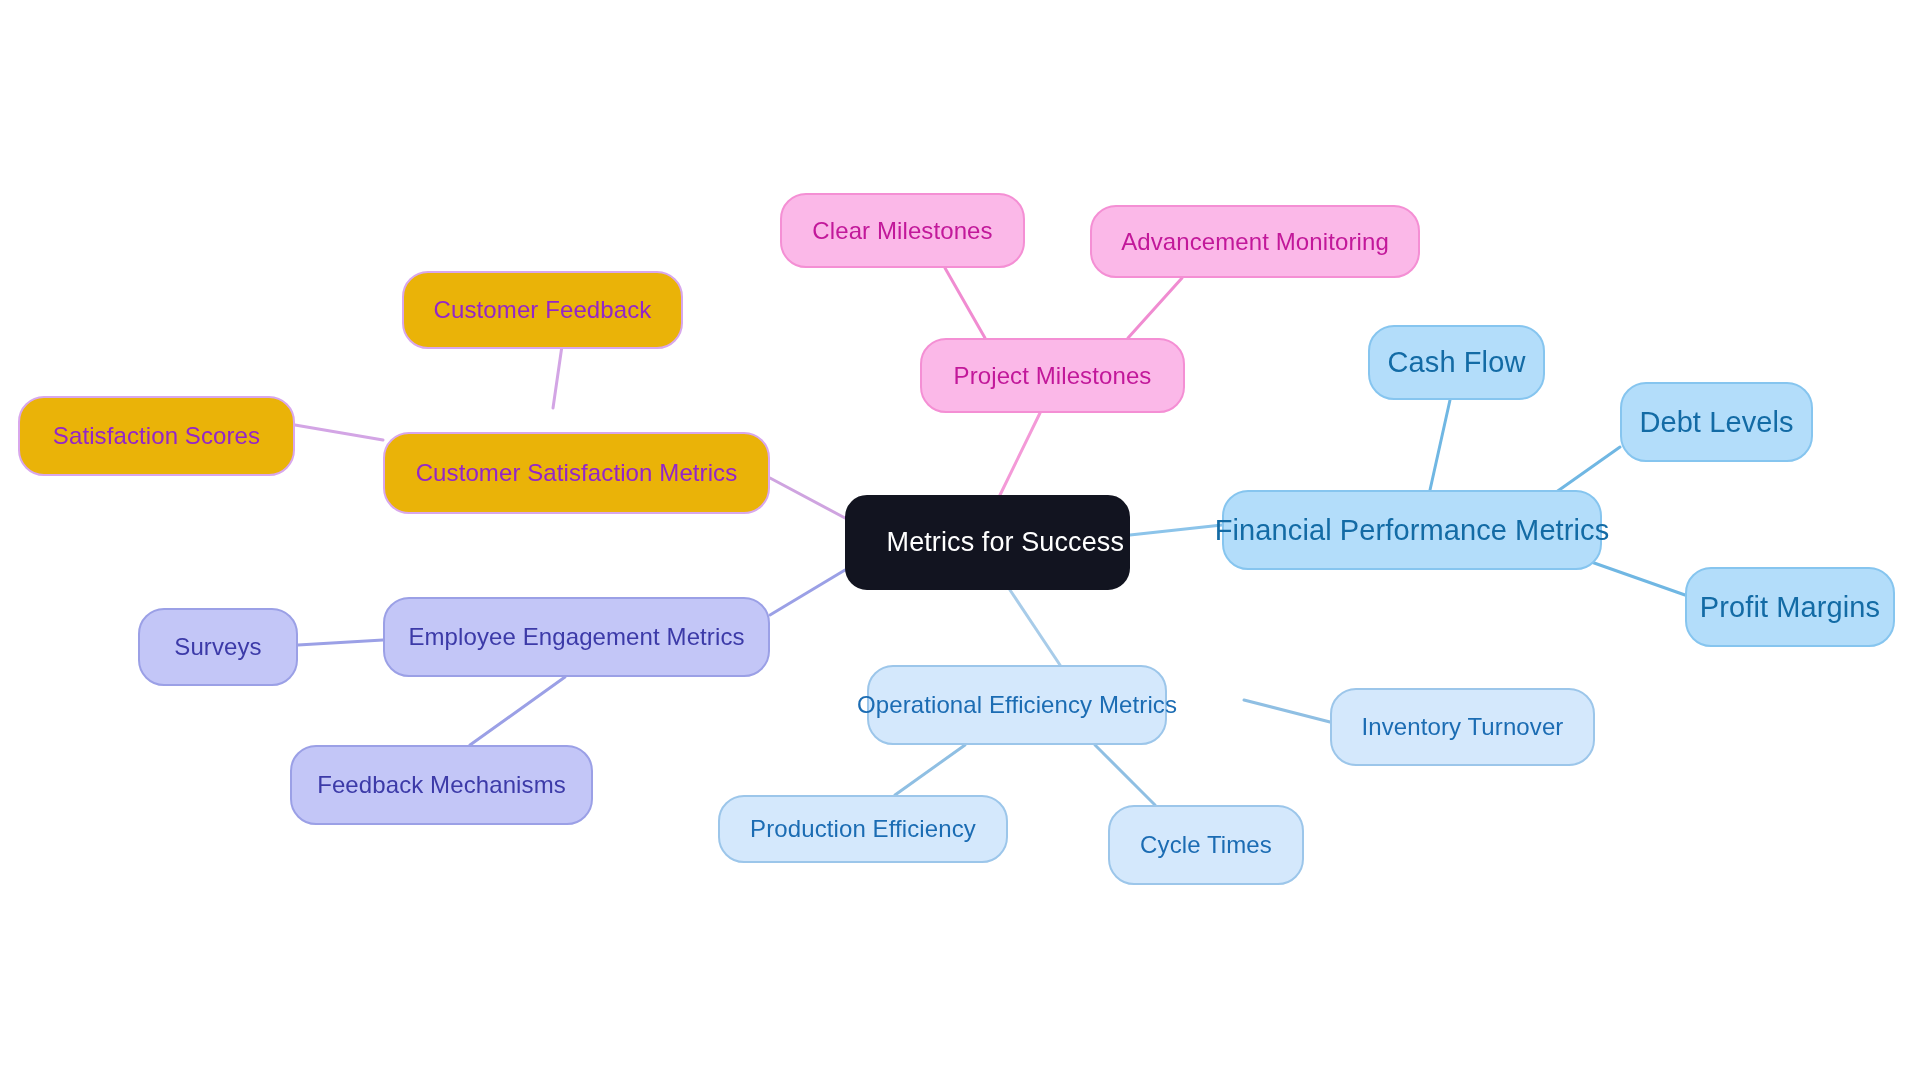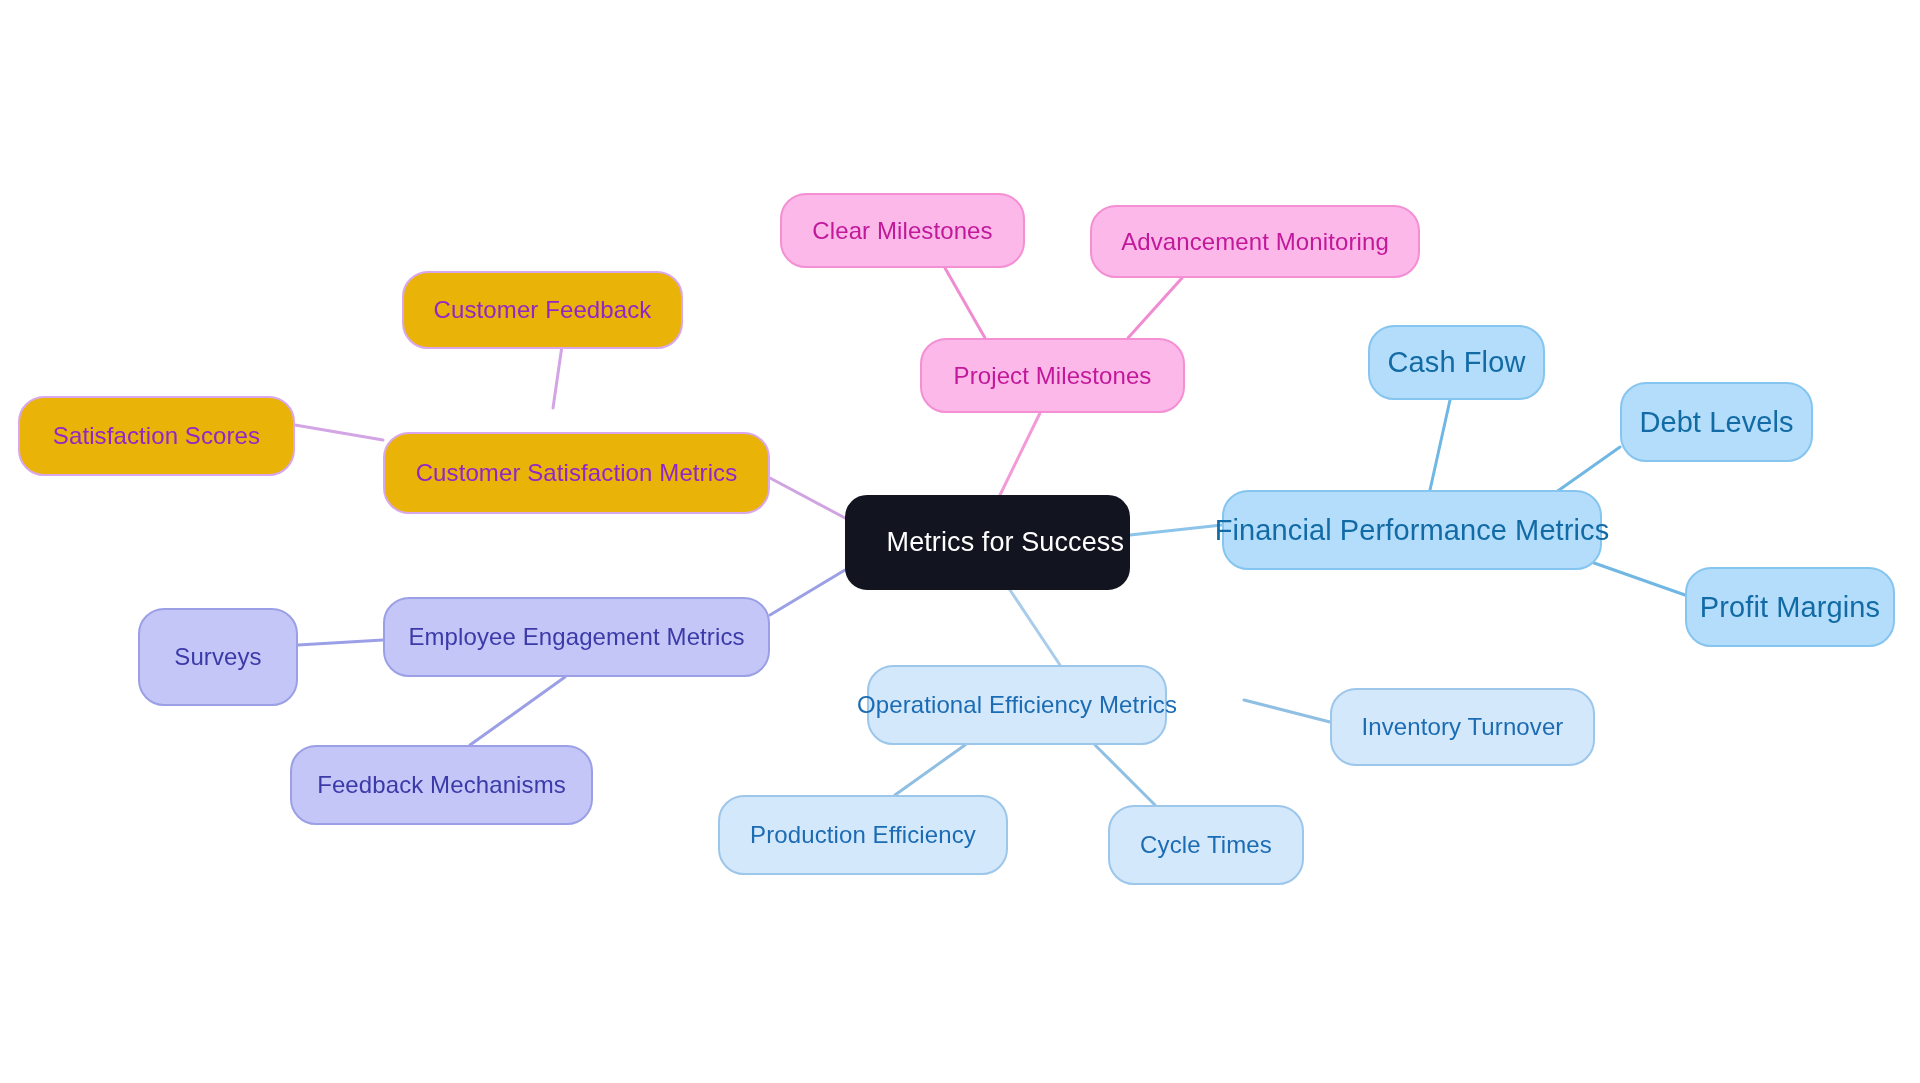--- a/index.html
+++ b/index.html
@@ -141,29 +141,29 @@
       </div>
       <div class="node node-blue" style="left: 1685px; top: 567px; width: 210px; height: 80px;">
         <span class="node-label">Profit Margins</span>
       </div>
       <div class="node node-lightblue" style="left: 867px; top: 665px; width: 300px; height: 80px;">
         <span class="node-label">Operational Efficiency Metrics</span>
       </div>
       <div class="node node-lightblue" style="left: 1330px; top: 688px; width: 265px; height: 78px;">
         <span class="node-label">Inventory Turnover</span>
       </div>
-      <div class="node node-lightblue" style="left: 718px; top: 795px; width: 290px; height: 80px;">
+      <div class="node node-lightblue" style="left: 718px; top: 795px; width: 290px; height: 68px;">
         <span class="node-label">Production Efficiency</span>
       </div>
       <div class="node node-lightblue" style="left: 1108px; top: 805px; width: 196px; height: 80px; justify-content: center;">
         <span class="node-label">Cycle Times</span>
       </div>
       <div class="node node-periwinkle" style="left: 383px; top: 597px; width: 387px; height: 80px;">
         <span class="node-label">Employee Engagement Metrics</span>
       </div>
-      <div class="node node-periwinkle" style="left: 138px; top: 608px; width: 160px; height: 98px;">
+      <div class="node node-periwinkle" style="left: 138px; top: 608px; width: 160px; height: 78px;">
         <span class="node-label">Surveys</span>
       </div>
       <div class="node node-periwinkle" style="left: 290px; top: 745px; width: 303px; height: 80px;">
         <span class="node-label">Feedback Mechanisms</span>
       </div>
     </div>
 </div>
 
 </body></html>

